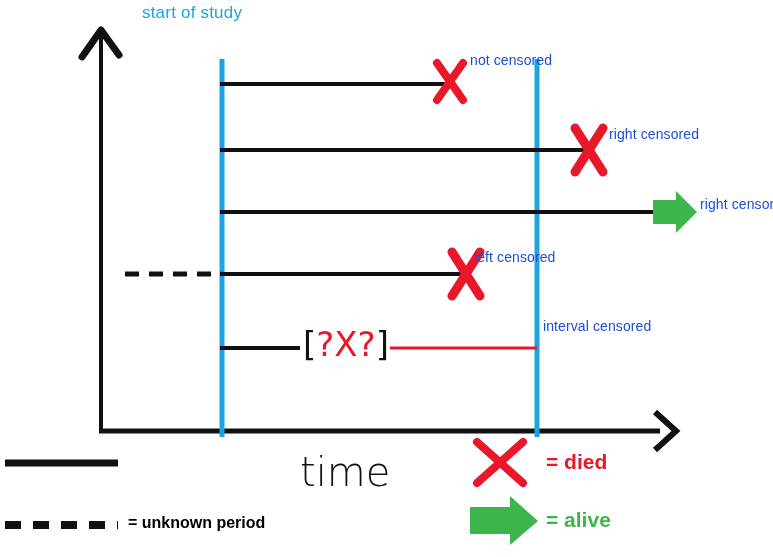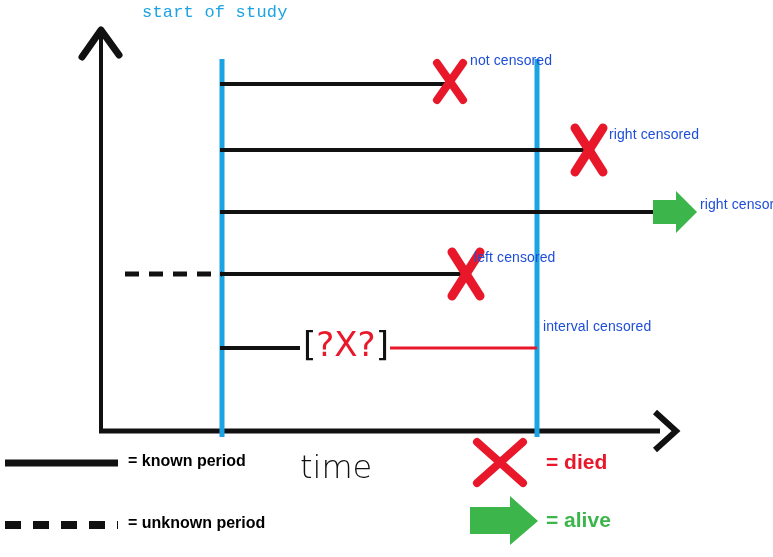--- a/index.html
+++ b/index.html
@@ -27,21 +27,20 @@
   .lbl {
     position: absolute;
     white-space: pre;
     line-height: 1.12;
   }
   .study-label {
     color: #1ca3e3;
     font-size: 17px;
     font-weight: 400;
     letter-spacing: 0.2px;
-    font-family: Liberation Mono, monospace;
   }
   .censor-label {
     color: #1d4ed8;
     font-size: 14px;
     font-weight: normal;
     letter-spacing: 0.1px;
   }
   .legend-text {
     color: #000000;
     font-size: 16px;
@@ -52,21 +51,21 @@
     font-size: 21px;
     font-weight: bold;
   }
   .legend-alive {
     color: #3cb54a;
     font-size: 21px;
     font-weight: bold;
   }
   .time-label {
     color: #111111;
-    font-size: 32px;
+    font-size: 40px;
     font-weight: 300;
     font-family: "DejaVu Sans", sans-serif;
   }
   .interval-mark {
     position: absolute;
     font-size: 34px;
     font-family: "DejaVu Sans", sans-serif;
     font-weight: 400;
     white-space: pre;
   }
@@ -150,18 +149,17 @@
   <div class="lbl censor-label" style="left:470px; top:53px; width:70px;">not censored</div>
   <div class="lbl censor-label" style="left:609px; top:127px; width:80px;">right censored</div>
   <div class="lbl censor-label" style="left:700px; top:197px; width:74px;">right censored</div>
   <div class="lbl censor-label" style="left:474px; top:250px; width:92px;">left censored</div>
   <div class="lbl censor-label" style="left:543px; top:319px; width:80px;">interval censored</div>
 
   <div class="interval-mark" style="left:303px; top:324px;"><span class="bracket">[</span><span class="qxq">?X?</span><span class="bracket">]</span></div>
 
   <div class="lbl time-label" style="left:300px; top:450px;">time</div>
 
-  <div class="lbl legend-text" style="left:128px; top:452px;">= known period</div>
   <div class="lbl legend-text" style="left:128px; top:514px;">= unknown period</div>
   <div class="lbl legend-died" style="left:546px; top:450px;">= died</div>
   <div class="lbl legend-alive" style="left:546px; top:508px;">= alive</div>
 
 </div>
 
 </body></html>

